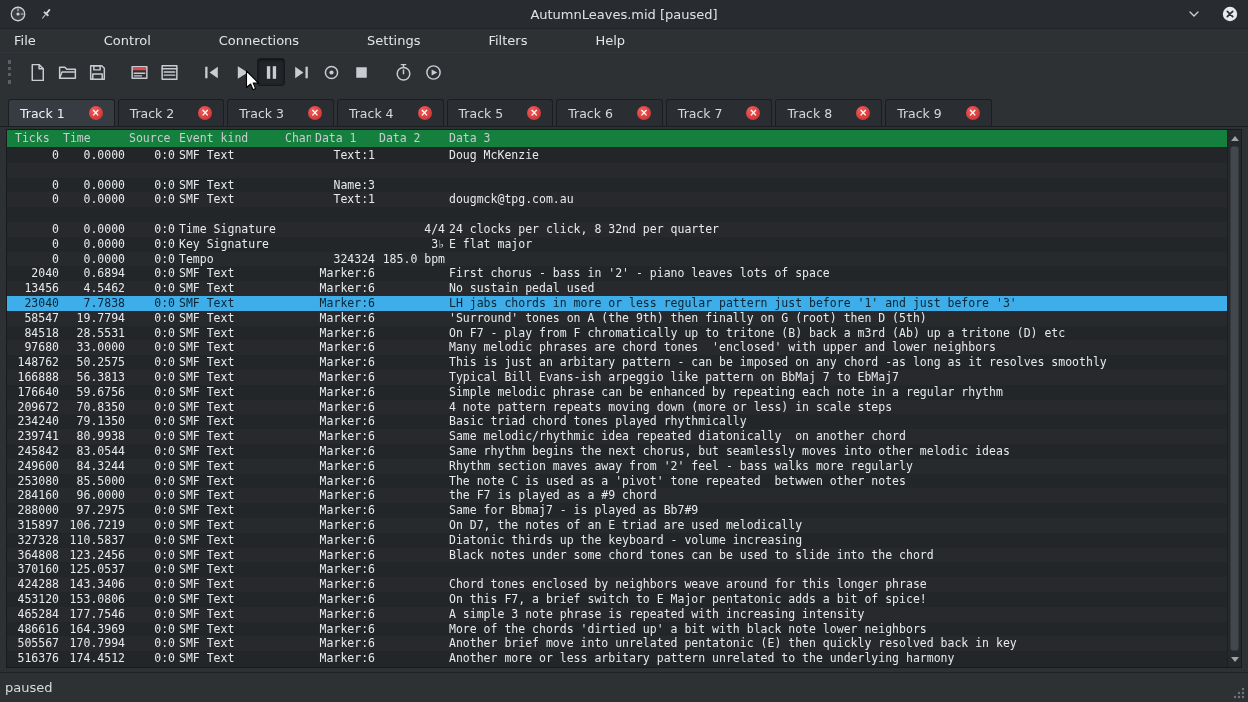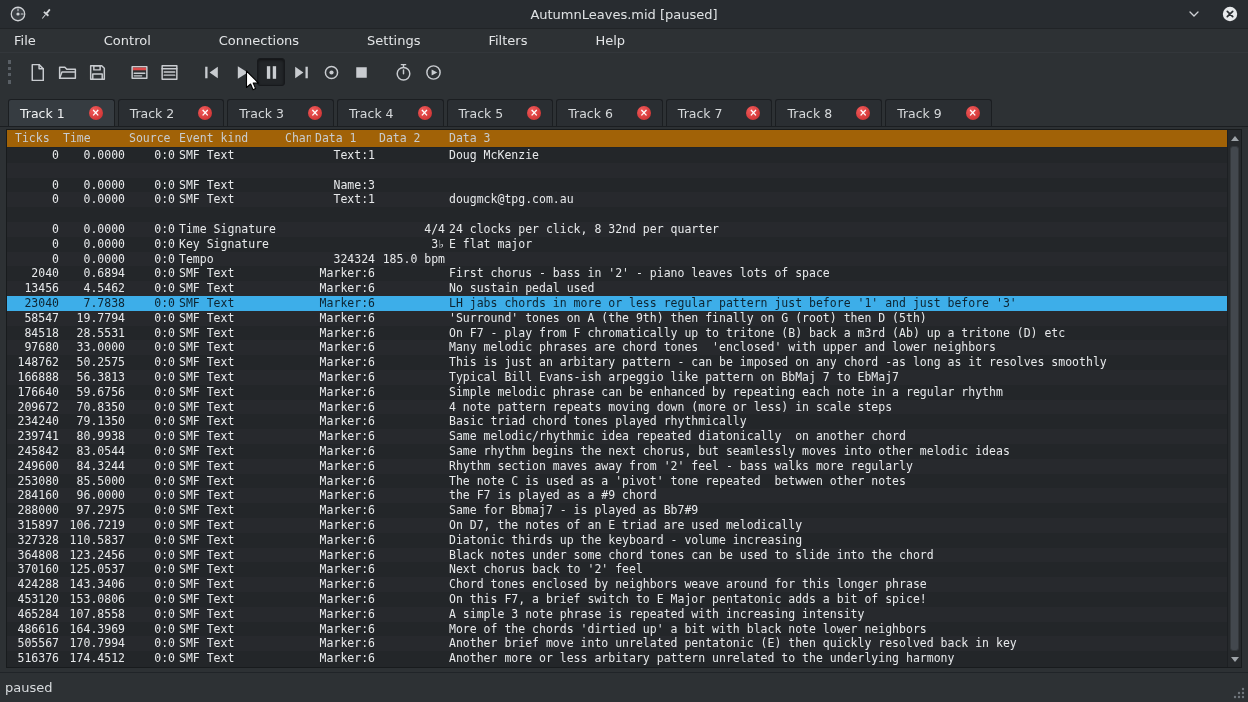--- a/index.html
+++ b/index.html
@@ -31,21 +31,21 @@
   
   .tabbar{flex:none;height:36px;padding:8px 0 0 8px;display:flex;align-items:flex-end;background:#2d3134;border-bottom:1px solid #1b1e21;box-sizing:border-box;}
   .tab{height:27px;box-sizing:border-box;display:flex;align-items:center;gap:24px;padding:0 11px;margin-right:3px;background:#2a2e32;border:1px solid #1b1e21;border-bottom:none;border-radius:3px 3px 0 0;color:#d6d9db;font-size:12.5px;cursor:default;}
   .tab.active{background:#363c41;color:#f0f2f3;}
   .tab-close{width:14px;height:14px;border-radius:50%;background:radial-gradient(circle at 35% 30%,#f25a5a,#c62b2b);color:#ffffff;font-size:10px;font-weight:bold;line-height:14px;text-align:center;font-family:"DejaVu Sans",sans-serif;}
 
   
   .main{flex:1;margin:2px 6px 4px 6px;border:1px solid #181b1d;background:#232629;position:relative;overflow:hidden;}
   .content{position:absolute;top:0;left:0;right:14px;bottom:0;overflow:hidden;}
   .thead,.row{display:grid;grid-template-columns:44px 62px 46px 102px 26px 60px 66px minmax(0,1fr);column-gap:4px;padding:0 4px 0 8px;}
-  .thead{height:17px;align-items:center;background:#a16207;border-bottom:1px solid #202428;}
+  .thead{height:17px;align-items:center;background:#15803d;border-bottom:1px solid #202428;}
   .hcell{color:#c8ccd0;font:11.5px/17px "DejaVu Sans Mono","Liberation Mono",monospace;white-space:pre;overflow:hidden;}
   .row{height:14.8px;}
   .row:nth-child(even){background:#27292d;}
   .cell{font:11.5px/14.8px "DejaVu Sans Mono","DejaVu Sans","Liberation Mono",monospace;color:#e7e9eb;white-space:pre;overflow:hidden;}
   .c-ticks,.c-time,.c-source,.c-data1,.c-data2{text-align:right;}
   .row.selected{background:#3daee9 !important;}
   .row.selected .cell{color:#0d2431;}
 
   
   .scrollbar{position:absolute;top:0;right:0;bottom:0;width:14px;background:#26292c;border-left:1px solid #1d2023;box-sizing:border-box;}
@@ -529,21 +529,20 @@
             <div class="cell c-data3">Black notes under some chord tones can be used to slide into the chord</div>
           </div>
           <div class="row">
             <div class="cell c-ticks">370160</div>
             <div class="cell c-time">125.0537</div>
             <div class="cell c-source">0:0</div>
             <div class="cell c-kind">SMF Text</div>
             <div class="cell c-chan"></div>
             <div class="cell c-data1">Marker:6</div>
             <div class="cell c-data2"></div>
-            <div class="cell c-data3">Next chorus back to '2' feel</div>
           </div>
           <div class="row">
             <div class="cell c-ticks">424288</div>
             <div class="cell c-time">143.3406</div>
             <div class="cell c-source">0:0</div>
             <div class="cell c-kind">SMF Text</div>
             <div class="cell c-chan"></div>
             <div class="cell c-data1">Marker:6</div>
             <div class="cell c-data2"></div>
             <div class="cell c-data3">Chord tones enclosed by neighbors weave around for this longer phrase</div>
@@ -553,21 +552,21 @@
             <div class="cell c-time">153.0806</div>
             <div class="cell c-source">0:0</div>
             <div class="cell c-kind">SMF Text</div>
             <div class="cell c-chan"></div>
             <div class="cell c-data1">Marker:6</div>
             <div class="cell c-data2"></div>
             <div class="cell c-data3">On this F7, a brief switch to E Major pentatonic adds a bit of spice!</div>
           </div>
           <div class="row">
             <div class="cell c-ticks">465284</div>
-            <div class="cell c-time">107.8558</div>
+            <div class="cell c-time">177.7546</div>
             <div class="cell c-source">0:0</div>
             <div class="cell c-kind">SMF Text</div>
             <div class="cell c-chan"></div>
             <div class="cell c-data1">Marker:6</div>
             <div class="cell c-data2"></div>
             <div class="cell c-data3">A simple 3 note phrase is repeated with increasing intensity</div>
           </div>
           <div class="row">
             <div class="cell c-ticks">486616</div>
             <div class="cell c-time">164.3969</div>

